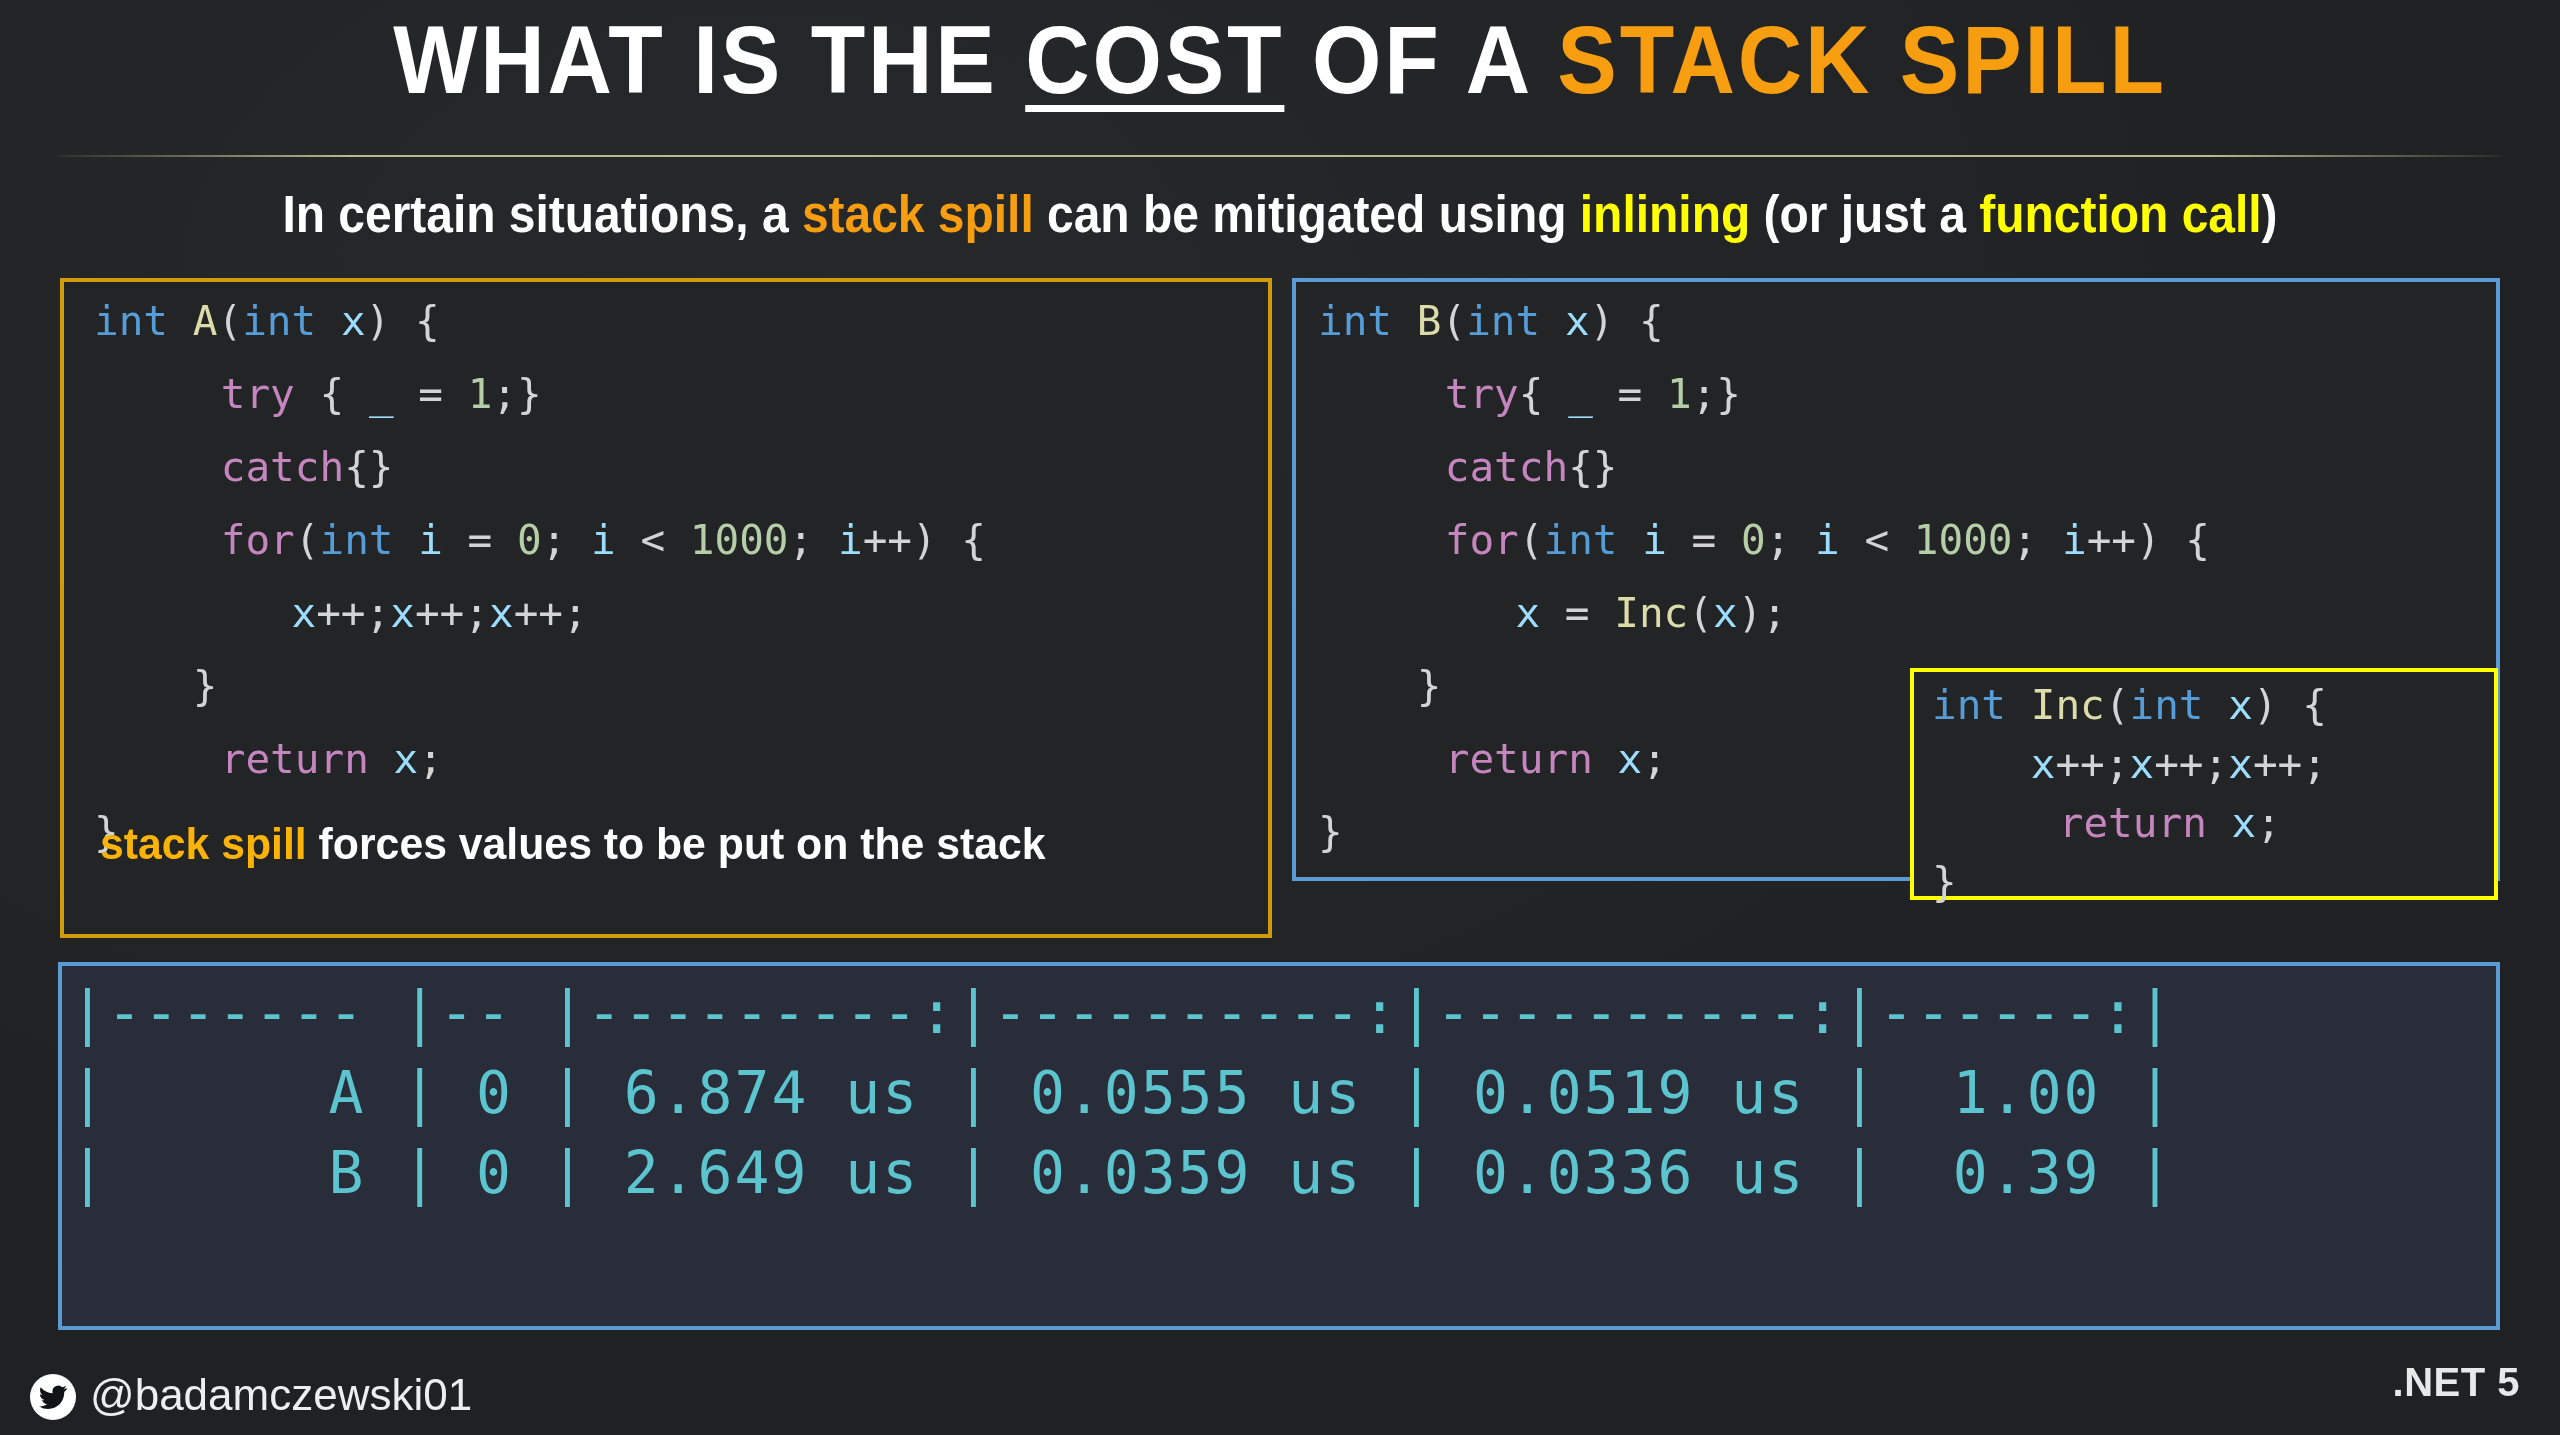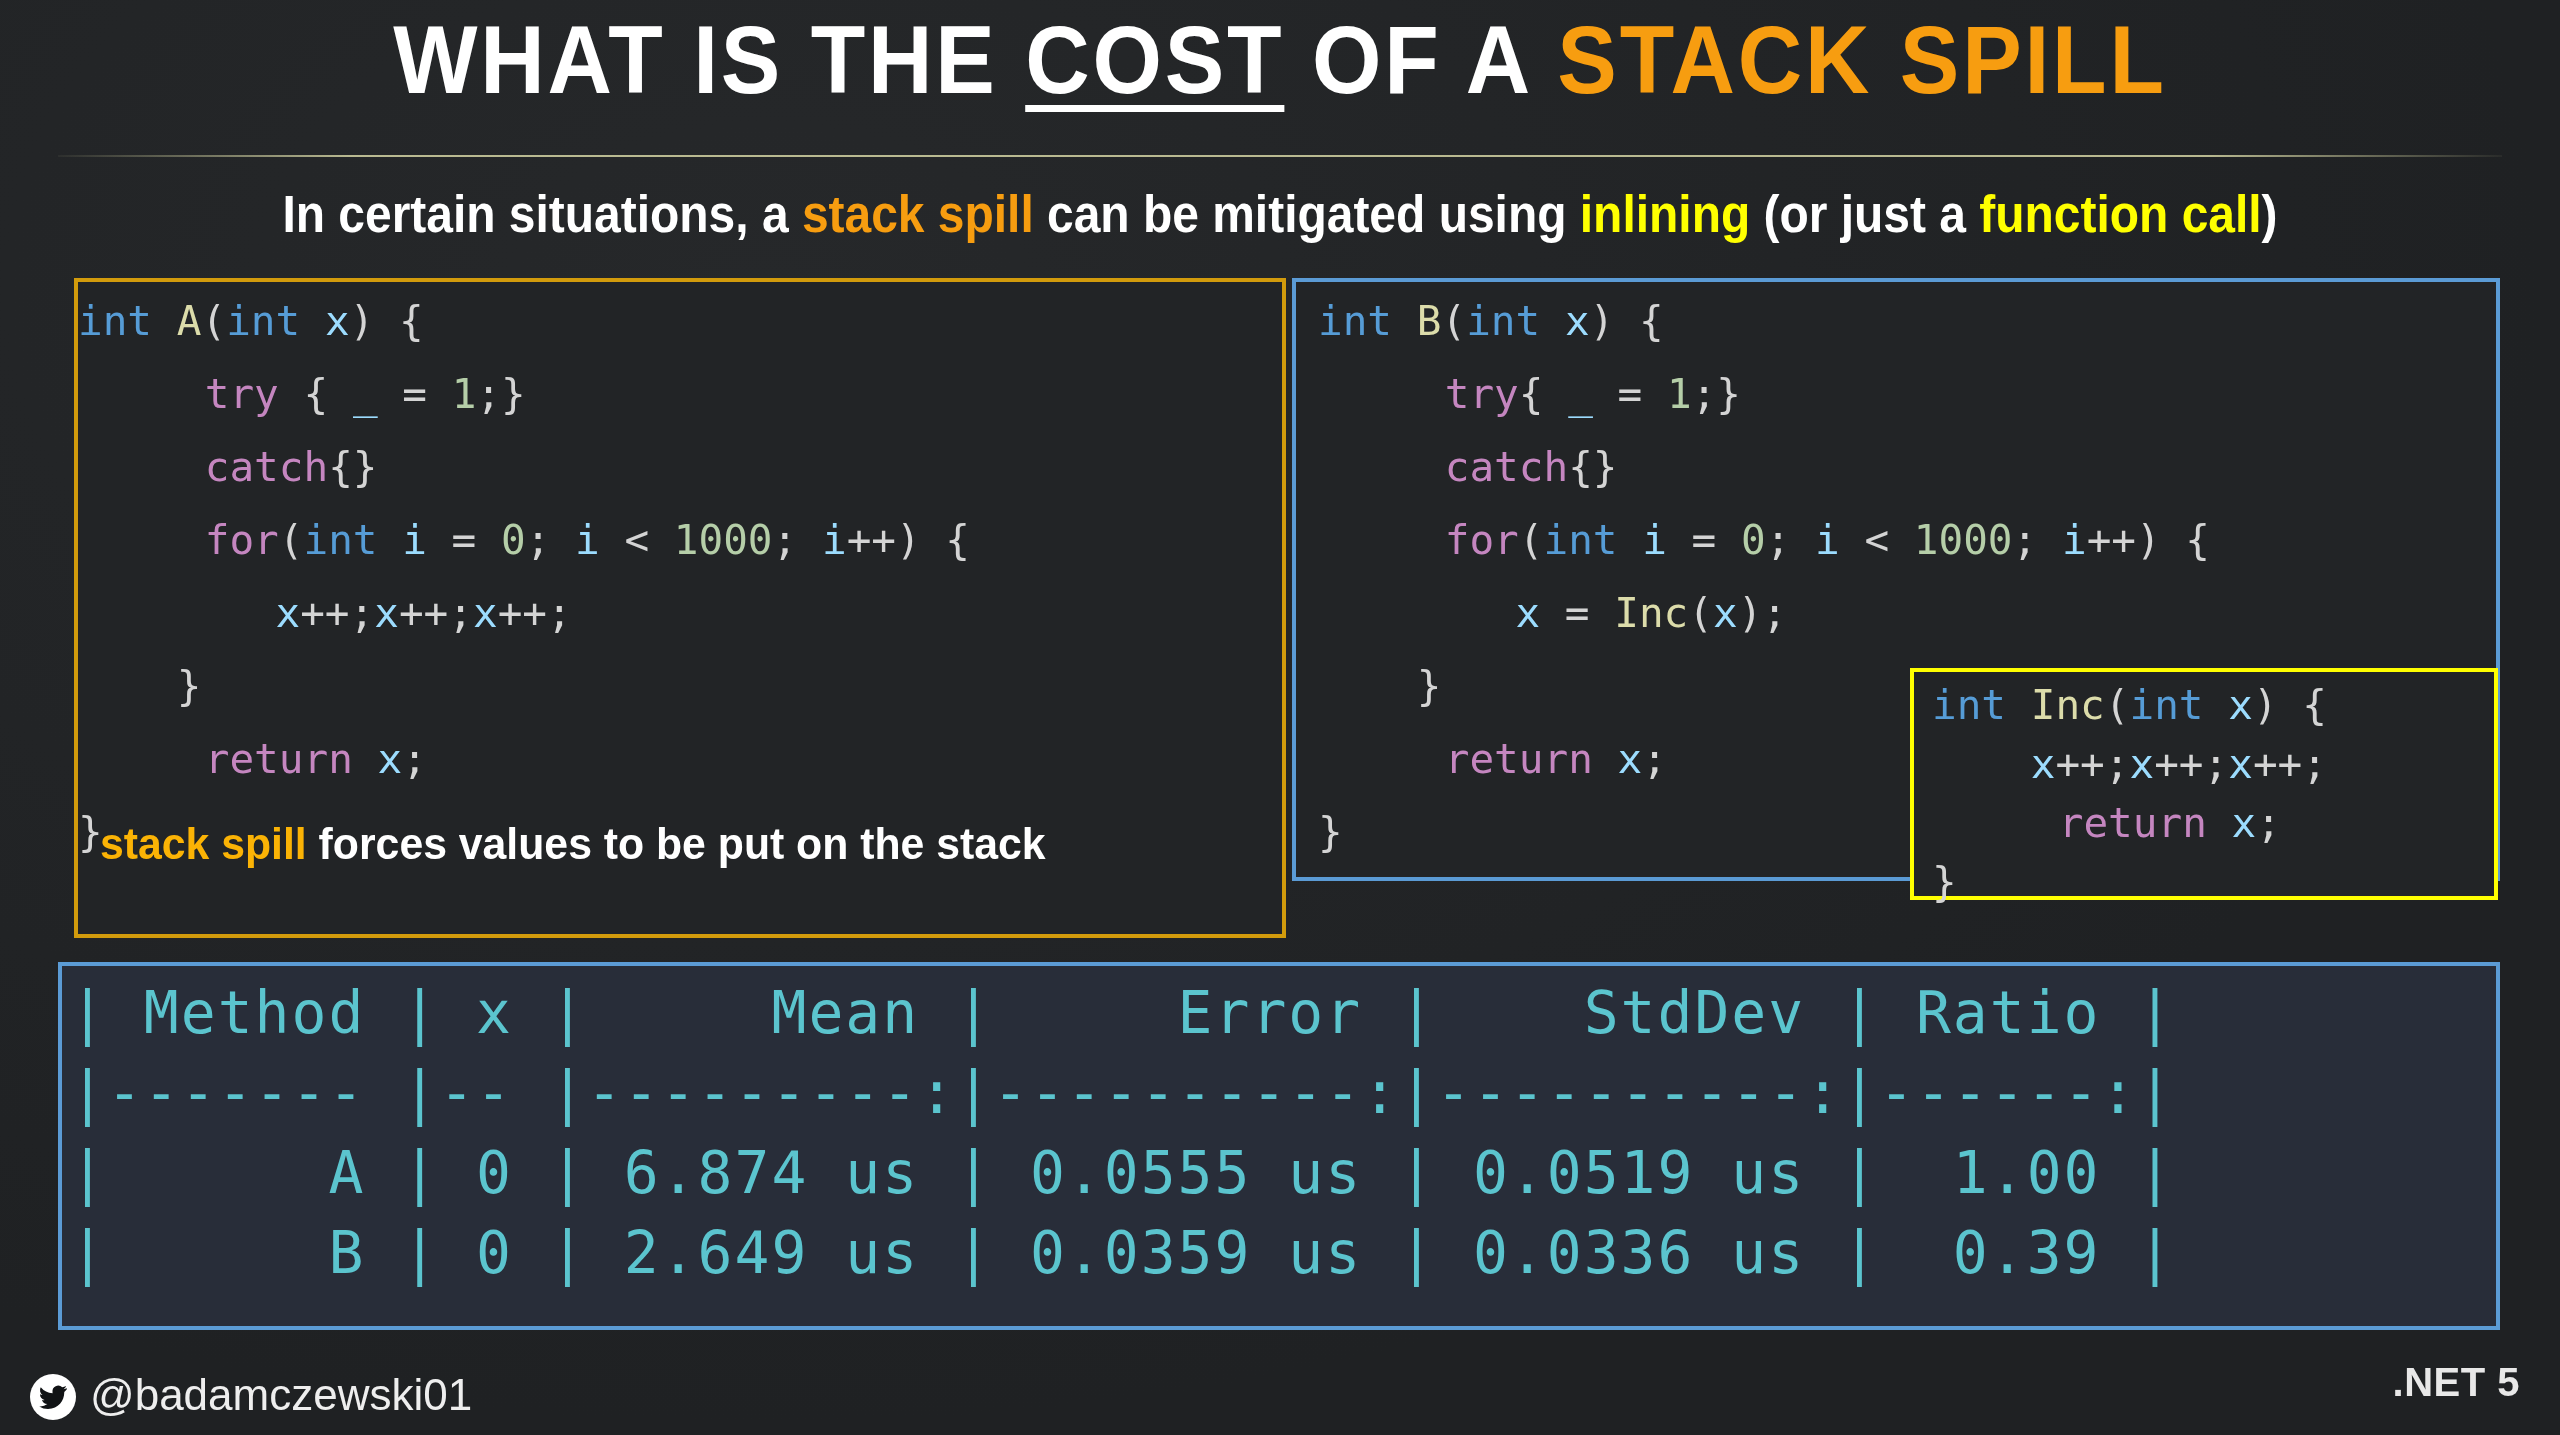--- a/index.html
+++ b/index.html
@@ -59,21 +59,21 @@
   
   .code-panel {
     position:absolute;
     background:#222426;
     font-family:"DejaVu Sans Mono", "Liberation Mono", monospace;
     font-size:41px;
     line-height:1.07;
     white-space:pre;
     color:#d4d4d4;
   }
-  #panel-left  { left:74px;  top:278px; width:1212px; height:660px; border:4px solid #d29b0c; padding:18px 0 0 0; }
+  #panel-left  { left:60px;  top:278px; width:1212px; height:660px; border:4px solid #d29b0c; padding:18px 0 0 30px; }
   #panel-right { left:1292px;top:278px; width:1208px; height:603px; border:4px solid #5b9bd5; padding:18px 0 0 22px; }
 
   .code-line { height:73px; }
 
   
   .t-kw    { color:#c586c0;margin-left:28px; }  
   .t-type  { color:#569cd6; }  
   .t-fn    { color:#dcdcaa; }  
   .t-var   { color:#9cdcfe; }  
   .t-num   { color:#b5cea8; }  
@@ -163,21 +163,21 @@
 
   <div class="code-panel" id="panel-left"><div class="code-line"><span class="t-type">int</span><span class="t-punc"> </span><span class="t-fn">A</span><span class="t-punc">(</span><span class="t-type">int</span><span class="t-punc"> </span><span class="t-var">x</span><span class="t-punc">) {</span></div><div class="code-line"><span class="t-punc">    </span><span class="t-kw">try</span><span class="t-punc"> { </span><span class="t-var">_</span><span class="t-punc"> = </span><span class="t-num">1</span><span class="t-punc">;}</span></div><div class="code-line"><span class="t-punc">    </span><span class="t-kw">catch</span><span class="t-punc">{}</span></div><div class="code-line"><span class="t-punc">    </span><span class="t-kw">for</span><span class="t-punc">(</span><span class="t-type">int</span><span class="t-punc"> </span><span class="t-var">i</span><span class="t-punc"> = </span><span class="t-num">0</span><span class="t-punc">; </span><span class="t-var">i</span><span class="t-punc"> &lt; </span><span class="t-num">1000</span><span class="t-punc">; </span><span class="t-var">i</span><span class="t-punc">++) {</span></div><div class="code-line"><span class="t-punc">        </span><span class="t-var">x</span><span class="t-punc">++;</span><span class="t-var">x</span><span class="t-punc">++;</span><span class="t-var">x</span><span class="t-punc">++;</span></div><div class="code-line"><span class="t-punc">    }</span></div><div class="code-line"><span class="t-punc">    </span><span class="t-kw">return</span><span class="t-punc"> </span><span class="t-var">x</span><span class="t-punc">;</span></div><div class="code-line"><span class="t-punc">}</span></div></div>
   <div class="panel-caption">
     <span class="orange">stack spill</span><span> forces values to be put on the stack</span>
   </div>
 
   <div class="code-panel" id="panel-right"><div class="code-line"><span class="t-type">int</span><span class="t-punc"> </span><span class="t-fn">B</span><span class="t-punc">(</span><span class="t-type">int</span><span class="t-punc"> </span><span class="t-var">x</span><span class="t-punc">) {</span></div><div class="code-line"><span class="t-punc">    </span><span class="t-kw">try</span><span class="t-punc">{ </span><span class="t-var">_</span><span class="t-punc"> = </span><span class="t-num">1</span><span class="t-punc">;}</span></div><div class="code-line"><span class="t-punc">    </span><span class="t-kw">catch</span><span class="t-punc">{}</span></div><div class="code-line"><span class="t-punc">    </span><span class="t-kw">for</span><span class="t-punc">(</span><span class="t-type">int</span><span class="t-punc"> </span><span class="t-var">i</span><span class="t-punc"> = </span><span class="t-num">0</span><span class="t-punc">; </span><span class="t-var">i</span><span class="t-punc"> &lt; </span><span class="t-num">1000</span><span class="t-punc">; </span><span class="t-var">i</span><span class="t-punc">++) {</span></div><div class="code-line"><span class="t-punc">        </span><span class="t-var">x</span><span class="t-punc"> = </span><span class="t-fn">Inc</span><span class="t-punc">(</span><span class="t-var">x</span><span class="t-punc">);</span></div><div class="code-line"><span class="t-punc">    }</span></div><div class="code-line"><span class="t-punc">    </span><span class="t-kw">return</span><span class="t-punc"> </span><span class="t-var">x</span><span class="t-punc">;</span></div><div class="code-line"><span class="t-punc">}</span></div></div>
 
   <div id="inc-box"><div class="code-line"><span class="t-type">int</span><span class="t-punc"> </span><span class="t-fn">Inc</span><span class="t-punc">(</span><span class="t-type">int</span><span class="t-punc"> </span><span class="t-var">x</span><span class="t-punc">) {</span></div><div class="code-line"><span class="t-punc">    </span><span class="t-var">x</span><span class="t-punc">++;</span><span class="t-var">x</span><span class="t-punc">++;</span><span class="t-var">x</span><span class="t-punc">++;</span></div><div class="code-line"><span class="t-punc">    </span><span class="t-kw">return</span><span class="t-punc"> </span><span class="t-var">x</span><span class="t-punc">;</span></div><div class="code-line"><span class="t-punc">}</span></div></div>
 
-  <div id="bench"><div class="brow">| Method | x |     Mean |     Error |    StdDev | Ratio |</div><div class="brow">|------- |-- |---------:|----------:|----------:|------:|</div><div class="brow">|      A | 0 | 6.874 us | 0.0555 us | 0.0519 us |  1.00 |</div><div class="brow">|      B | 0 | 2.649 us | 0.0359 us | 0.0336 us |  0.39 |</div></div>
+  <div id="bench"><div class="brow">|------- |-- |---------:|----------:|----------:|------:|</div><div class="brow">|      A | 0 | 6.874 us | 0.0555 us | 0.0519 us |  1.00 |</div><div class="brow">|      B | 0 | 2.649 us | 0.0359 us | 0.0336 us |  0.39 |</div></div>
 
   <div class="footer-left">
     <span class="tw-badge">
       <svg viewBox="0 0 24 24" aria-hidden="true">
           <path fill="#111315" d="M23 4.9c-.8.4-1.7.6-2.6.8 1-.6 1.7-1.5 2-2.6-.9.5-1.9.9-3 1.1A4.6 4.6 0 0 0 11.6 8c0 .4 0 .7.1 1A13 13 0 0 1 2.2 4.2a4.6 4.6 0 0 0 1.4 6.1c-.7 0-1.4-.2-2-.5v.1c0 2.2 1.6 4 3.7 4.4-.4.1-.8.2-1.2.2-.3 0-.6 0-.9-.1a4.6 4.6 0 0 0 4.3 3.2A9.2 9.2 0 0 1 1 19.5 13 13 0 0 0 8 21.5c8.4 0 13-7 13-13v-.6c.9-.6 1.6-1.4 2.2-2.3z"></path>
         </svg>
     </span>
     <span class="handle">@badamczewski01</span>
   </div>
 

